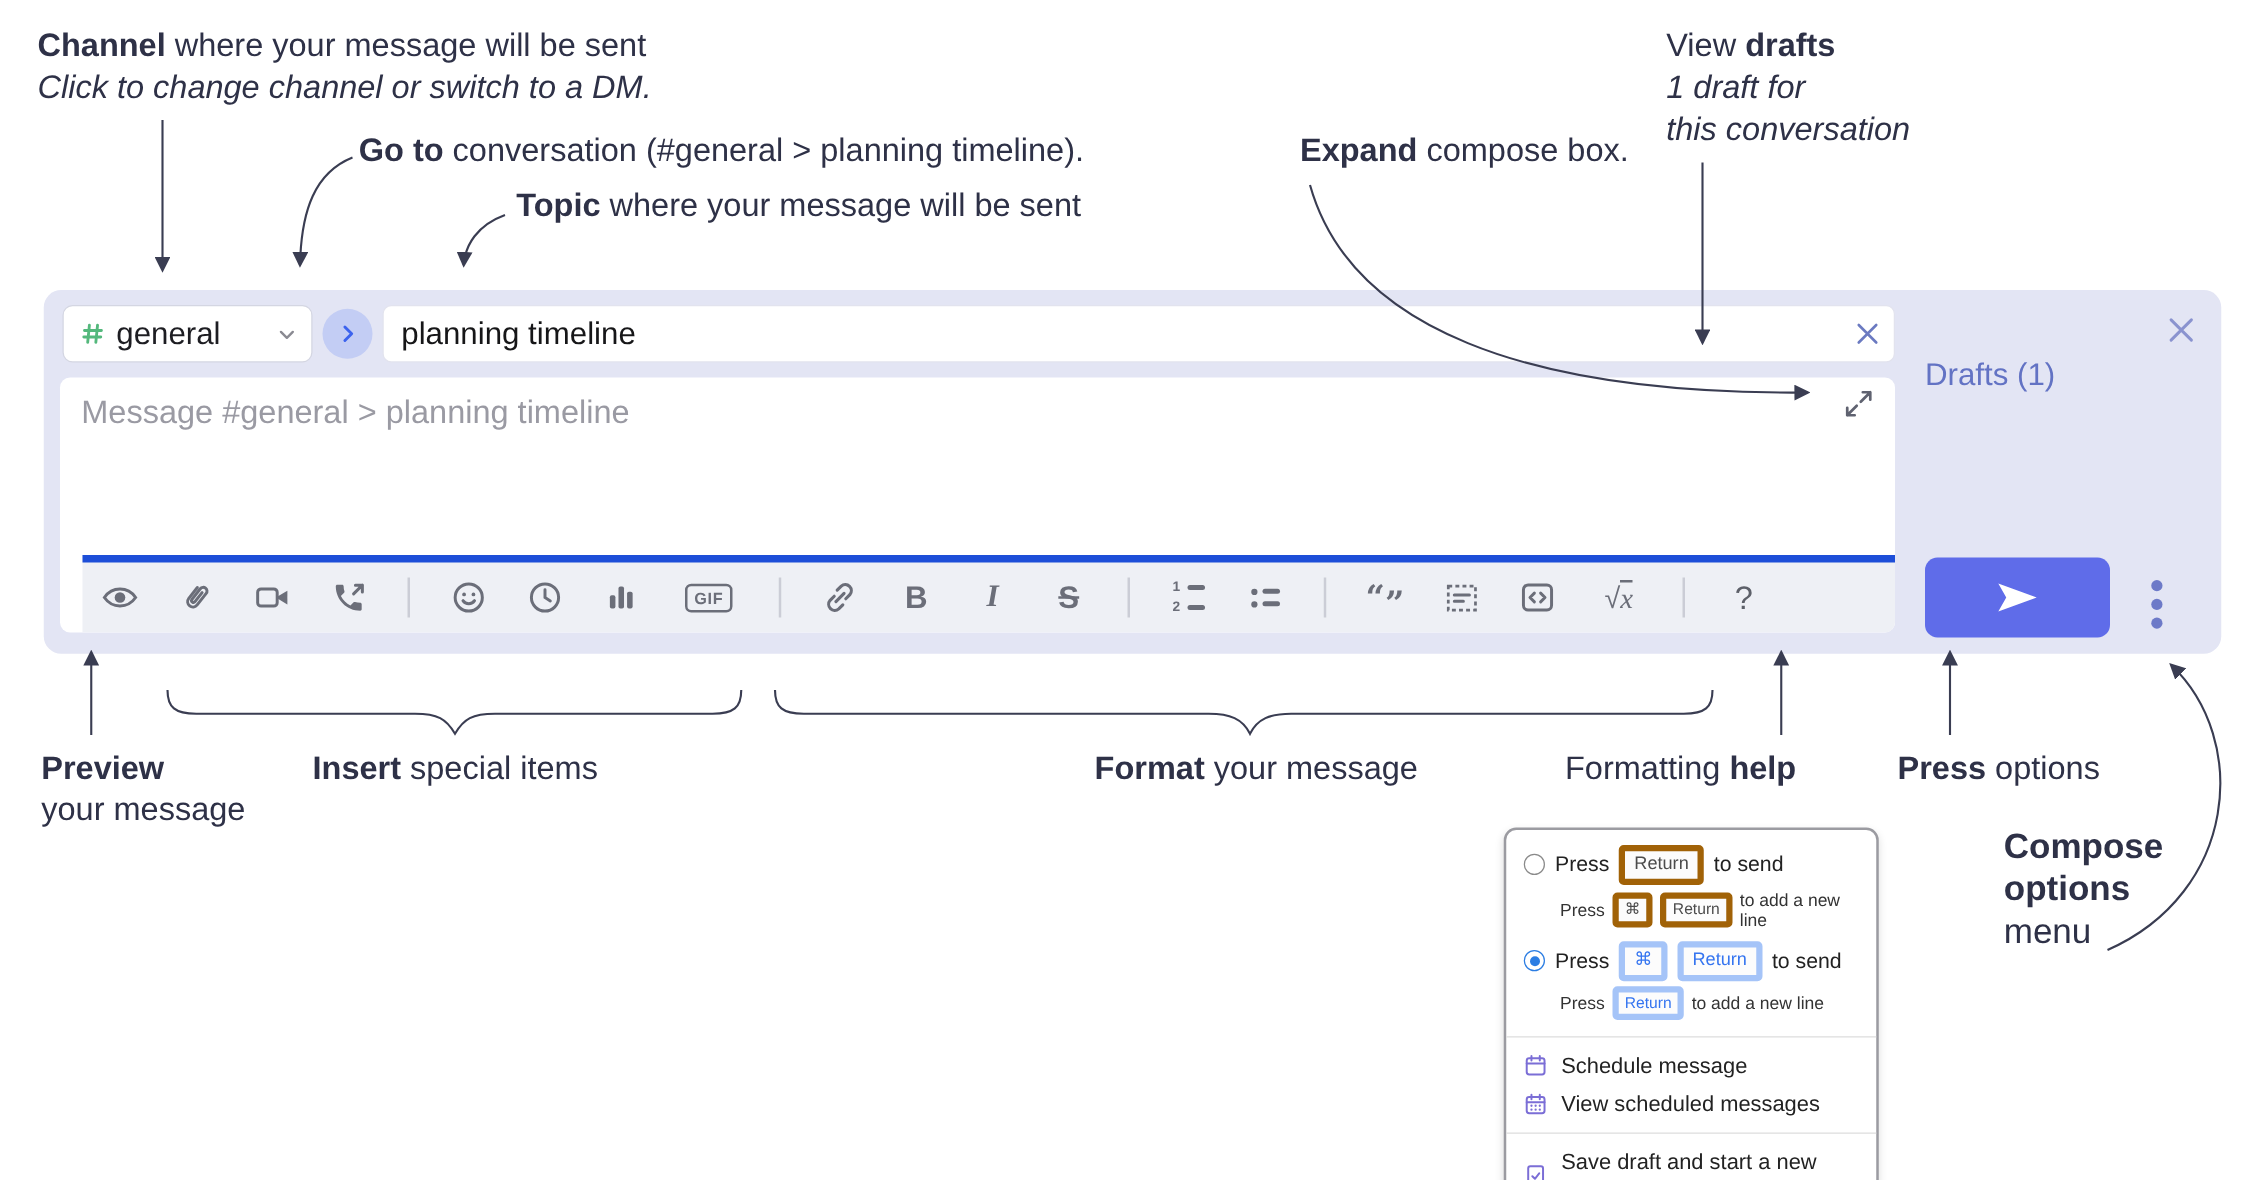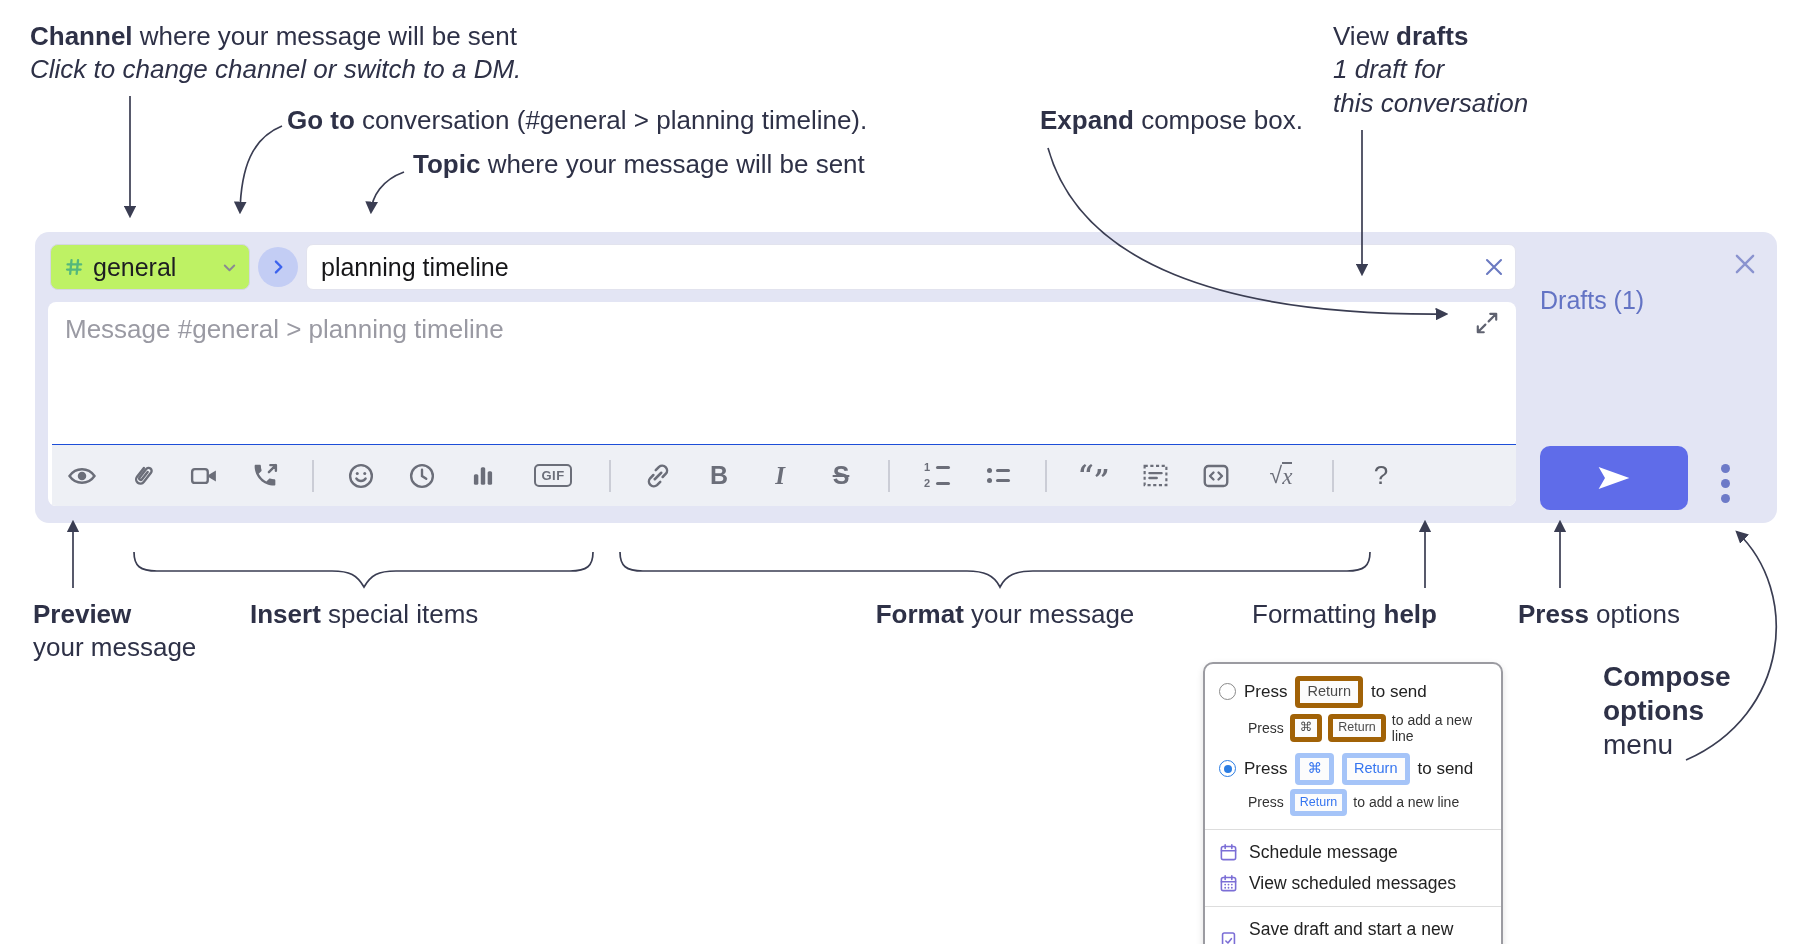--- a/index.html
+++ b/index.html
@@ -22,43 +22,43 @@
   #ann-insert{left:250px;top:598px;}
   #ann-format{left:845px;top:598px;width:320px;}
   #ann-help{left:1252px;top:598px;text-align:right;}
   #ann-send{left:1518px;top:598px;}
   #ann-options{left:1603px;top:660px;font-size:28px;line-height:1.22;}
 
   
   #compose{position:absolute;left:35px;top:232px;width:1742px;height:291px;
     background:#e3e5f4;border-radius:14px;}
 
-  #channel-select{position:absolute;left:15px;top:12px;width:200px;height:46px;background:#bef264;
+  #channel-select{position:absolute;left:15px;top:12px;width:200px;height:46px;background:#ffffff;
     border:1px solid #d4d6e2;border-radius:8px;display:flex;align-items:center;
     padding:0 10px 0 12px;box-sizing:border-box;cursor:pointer;}
   #channel-select .ch-label{font-size:25px;color:#1d1d22;margin-left:8px;}
 
   #goto-btn{position:absolute;left:223px;top:15px;width:40px;height:40px;border-radius:50%;
     background:#c3cdf4;display:flex;align-items:center;justify-content:center;cursor:pointer;}
 
   #topic-wrap{position:absolute;left:271px;top:12px;width:1210px;height:46px;}
   #topic-input{width:100%;height:100%;box-sizing:border-box;border:1px solid #e2e3ee;border-radius:7px;
     background:#fff;font-family:"Liberation Sans",sans-serif;font-size:25px;color:#161618;
     padding:0 50px 0 14px;outline:none;}
   #topic-clear{position:absolute;right:10px;top:11px;width:24px;height:24px;cursor:pointer;}
 
   #main-area{position:absolute;left:13px;top:70px;width:1468px;height:204px;background:#fff;
     border-radius:8px;overflow:hidden;}
   #message-input{display:block;width:100%;height:119px;box-sizing:border-box;border:none;resize:none;
     font-family:"Liberation Sans",sans-serif;font-size:26px;color:#333;padding:12px 48px 0 17px;outline:none;background:transparent;}
   #message-input::placeholder{color:#9a9aa3;}
   #expand-btn{position:absolute;right:16px;top:8px;width:26px;height:26px;cursor:pointer;}
 
-  #toolbar{position:absolute;left:4px;bottom:0;width:100%;height:62px;background:#eef0f5;
-    border-top:1px solid #1d4ed8;display:flex;align-items:center;padding:0 12px;box-sizing:border-box;gap:25px;}
+  #toolbar{position:absolute;left:18px;bottom:0;width:100%;height:62px;background:#eef0f5;
+    border-top:6px solid #1d4ed8;display:flex;align-items:center;padding:0 12px;box-sizing:border-box;gap:25px;}
   .tbtn{width:36px;height:44px;display:flex;align-items:center;justify-content:center;cursor:pointer;
     color:#6b6e79;flex:0 0 auto;}
   .tdiv{width:2px;height:32px;background:#cbcdd6;flex:0 0 auto;margin:0 4px;}
   .t-bold{font-size:25px;font-weight:800;color:#6b6e79;}
   .t-italic{font-size:25px;font-style:italic;font-family:"Liberation Serif",serif;color:#6b6e79;font-weight:600;}
   .t-strike{font-size:25px;font-weight:700;color:#6b6e79;text-decoration:line-through;}
   .t-help{font-size:26px;color:#5d6069;}
   .gif-badge{border:2px solid #6b6e79;border-radius:5px;font-size:13px;font-weight:700;
     letter-spacing:.5px;padding:2px 5px;color:#6b6e79;}
   .quote-ic{font-family:"DejaVu Serif",serif;font-weight:700;font-size:27px;color:#6b6e79;line-height:1;}

